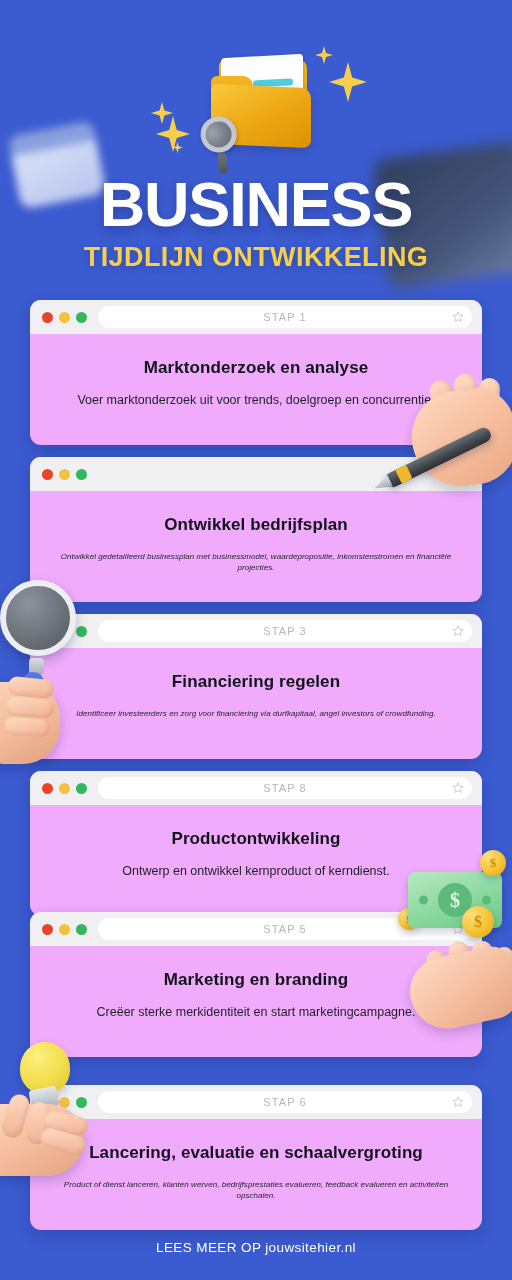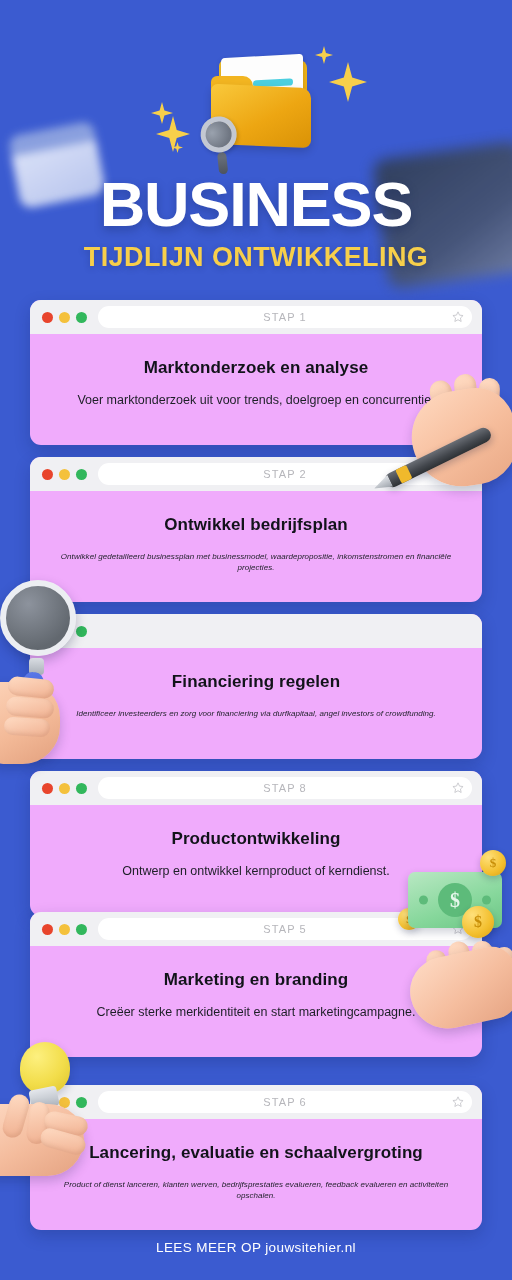--- a/index.html
+++ b/index.html
@@ -507,39 +507,39 @@
       </div>
     </div>
 
     <div class="card" style="top:457px">
       <div class="card-header">
         <div class="dots">
           <span class="dot red"></span>
           <span class="dot yellow"></span>
           <span class="dot green"></span>
         </div>
-        <div class="url-bar">
-          <span class="url-text">STAP 2</span>
-          <svg class="star-icon" viewBox="0 0 24 24">
-            <path d="M12 3.2l2.6 5.6 6.1.7-4.5 4.2 1.2 6-5.4-3-5.4 3 1.2-6L3.3 9.5l6.1-.7z" fill="none" stroke="#c9c9ce" stroke-width="1.6" stroke-linejoin="round"></path>
-          </svg>
-        </div>
       </div>
       <div class="card-body">
         <div class="card-title">Ontwikkel bedrijfsplan</div>
         <div class="card-desc small">Ontwikkel gedetailleerd businessplan met businessmodel, waardepropositie, inkomstenstromen en financiële projecties.</div>
       </div>
     </div>
 
     <div class="card" style="top:614px">
       <div class="card-header">
         <div class="dots">
           <span class="dot red"></span>
           <span class="dot yellow"></span>
           <span class="dot green"></span>
+        </div>
+        <div class="url-bar">
+          <span class="url-text">STAP 3</span>
+          <svg class="star-icon" viewBox="0 0 24 24">
+            <path d="M12 3.2l2.6 5.6 6.1.7-4.5 4.2 1.2 6-5.4-3-5.4 3 1.2-6L3.3 9.5l6.1-.7z" fill="none" stroke="#c9c9ce" stroke-width="1.6" stroke-linejoin="round"></path>
+          </svg>
         </div>
       </div>
       <div class="card-body">
         <div class="card-title">Financiering regelen</div>
         <div class="card-desc small">Identificeer investeerders en zorg voor financiering via durfkapitaal, angel investors of crowdfunding.</div>
       </div>
     </div>
 
     <div class="card" style="top:771px">
       <div class="card-header">

